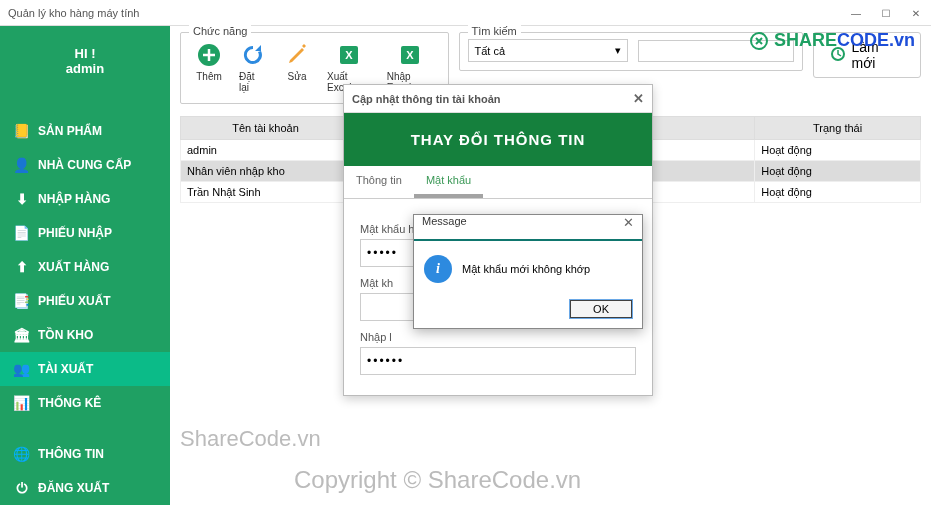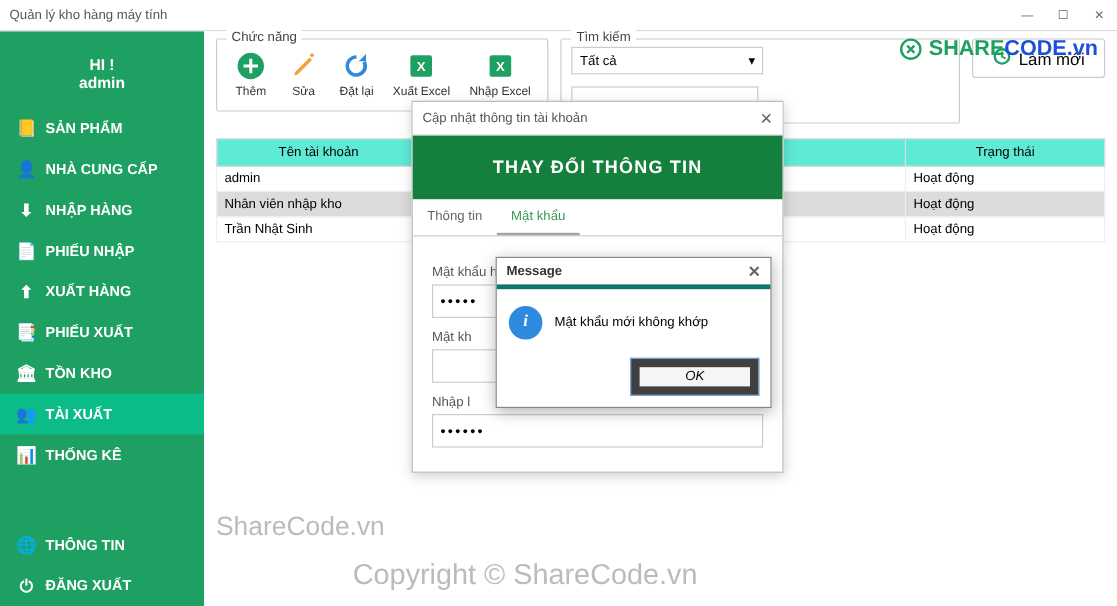--- a/index.html
+++ b/index.html
@@ -2,65 +2,65 @@
 <html><head>
 <meta charset="utf-8">
 <style>
 * { box-sizing: border-box; margin: 0; padding: 0; font-family: 'Segoe UI', Arial, sans-serif; }
 body { background: #f0f0f0; width: 931px; height: 505px; overflow: hidden; }
 .titlebar { height: 26px; background: #fff; border-bottom: 1px solid #ddd; display: flex; align-items: center; padding: 0 8px; font-size: 11px; color: #555; position: relative; }
 .titlebar-controls { position: absolute; right: 0; top: 0; display: flex; }
 .titlebar-btn { width: 30px; height: 26px; display: flex; align-items: center; justify-content: center; font-size: 10px; color: #666; }
 .main { display: flex; height: calc(100% - 26px); }
 .sidebar { width: 170px; background: #1fa063; color: #fff; display: flex; flex-direction: column; padding-top: 20px; }
-.sidebar-header { text-align: center; margin-bottom: 14px; font-weight: bold; font-size: 13px; }
+.sidebar-header { text-align: center; margin-bottom: 38px; font-weight: bold; font-size: 13px; }
 .sidebar-item { display: flex; align-items: center; gap: 8px; padding: 9px 14px; font-size: 12px; font-weight: bold; cursor: pointer; }
 .sidebar-item.active { background: #0bbb88; }
 .sidebar-icon { width: 16px; height: 16px; display: inline-flex; align-items: center; justify-content: center; font-size: 14px; }
 .sidebar-spacer { flex: 1; }
 .content { flex: 1; background: #fff; padding: 6px 10px; position: relative; }
 .toprow { display: flex; gap: 10px; align-items: flex-start; }
 .fieldset { border: 1px solid #ccc; border-radius: 2px; padding: 6px 8px 8px; position: relative; }
 .fieldset-label { position: absolute; top: -8px; left: 8px; background: #fff; padding: 0 4px; font-size: 11px; color: #444; }
 .toolbar { display: flex; gap: 4px; }
 .tool-btn { display: flex; flex-direction: column; align-items: center; gap: 2px; padding: 2px 6px; cursor: pointer; font-size: 10px; color: #333; }
 .tool-icon { width: 28px; height: 28px; display: flex; align-items: center; justify-content: center; }
 .search-box { flex: 1; }
-.search-inner { display: flex; gap: 10px; align-items: flex-start; flex-direction: column; }
+.search-inner { display: flex; gap: 10px; align-items: center; }
 .combo { border: 1px solid #ccc; padding: 4px 6px; font-size: 11px; width: 160px; display: flex; justify-content: space-between; align-items: center; background: #fff; }
 .refresh-btn { border: 1px solid #ccc; border-radius: 3px; padding: 6px 16px; display: flex; align-items: center; gap: 6px; font-size: 14px; background: #fff; cursor: pointer; }
 .table { margin-top: 12px; border: 1px solid #ddd; width: 100%; border-collapse: collapse; font-size: 11px; }
-.table th { background: #5eead4; border: 1px solid #ddd; padding: 5px; font-weight: normal; text-align: center; }
+.table th { background: #e5e5e5; border: 1px solid #ddd; padding: 5px; font-weight: normal; text-align: center; }
 .table td { border: 1px solid #eee; padding: 4px 6px; }
 .table tr.selected td { background: #dcdcdc; }
 .watermark { position: absolute; color: #bbb; font-size: 22px; font-weight: 500; pointer-events: none; }
 .wm1 { left: 10px; top: 400px; }
 .wm2 { left: 124px; top: 440px; font-size: 24px; }
 .logo { position: absolute; right: 16px; top: 30px; font-size: 18px; font-weight: bold; }
 .logo svg { vertical-align: middle; }
 .logo-text1 { color: #1fa063; }
 .logo-text2 { color: #1d4ed8; }
 
 .dialog1 { position: absolute; left: 343px; top: 84px; width: 310px; background: #fff; border: 1px solid #bbb; box-shadow: 0 3px 10px rgba(0,0,0,0.2); }
-.dialog1-title { height: 28px; background: #fff; border-bottom: 1px solid #ddd; display: flex; align-items: center; justify-content: space-between; padding: 0 8px; font-size: 11px; color: #555; }
+.dialog1-title { height: 28px; background: #fff; border-bottom: 1px solid #ddd; display: flex; align-items: center; justify-content: space-between; padding: 0 8px; font-size: 11px; color: #555; font-weight: bold; }
 .dialog1-banner { background: #15803d; color: #fff; text-align: center; padding: 18px 0; font-size: 15px; font-weight: bold; letter-spacing: 1px; }
 .dialog1-tabs { display: flex; border-bottom: 1px solid #ccc; font-size: 11px; }
 .dialog1-tab { padding: 8px 12px; color: #666; cursor: pointer; }
-.dialog1-tab.active { color: #3a9856; border-bottom: 2px solid #a3a3a3; }
+.dialog1-tab.active { color: #3a9856; border-bottom: 4px solid #a3a3a3; }
 .dialog1-body { padding: 14px 16px 20px; }
 .form-label { font-size: 11px; color: #555; margin-bottom: 4px; margin-top: 10px; }
 .form-input { width: 100%; border: 1px solid #ccc; padding: 6px; font-size: 12px; letter-spacing: 2px; }
 .change-btn { margin-top: 18px; float: right; border: 1px solid #ccc; background: #fff; padding: 7px 18px; font-size: 11px; cursor: pointer; }
 
 .dialog2 { position: absolute; left: 413px; top: 214px; width: 230px; background: #fff; border: 1px solid #888; box-shadow: 0 3px 12px rgba(0,0,0,0.3); }
-.dialog2-title { height: 26px; display: flex; align-items: center; justify-content: space-between; padding: 0 8px; font-size: 11px; color: #333; border-bottom: 4px solid #0f766e; font-weight: bold; }
+.dialog2-title { height: 26px; display: flex; align-items: flex-start; justify-content: space-between; padding: 0 8px; font-size: 11px; color: #333; border-bottom: 2px solid #0f766e; }
 .dialog2-body { padding: 14px 10px 10px; display: flex; align-items: center; gap: 10px; font-size: 11px; }
 .info-icon { width: 28px; height: 28px; border-radius: 50%; background: #2d8adf; color: #fff; display: flex; align-items: center; justify-content: center; font-weight: bold; font-family: Georgia, serif; font-style: italic; font-size: 14px; }
 .dialog2-footer { padding: 6px 10px 10px; text-align: right; }
-.ok-btn { border: 7px solid #404040; background: #f5f5f5; padding: 2px 38px; font-size: 11px; cursor: pointer; box-shadow: 0 0 0 1px #6aa8e6; font-style: italic; }
+.ok-btn { border: 1px solid #404040; background: #f5f5f5; padding: 2px 22px; font-size: 11px; cursor: pointer; box-shadow: 0 0 0 1px #6aa8e6; }
 .close-x { cursor: pointer; font-size: 13px; color: #666; }
 </style>
 </head>
 <body>
 
 <div class="titlebar">
   <span>Quản lý kho hàng máy tính</span>
   <div class="titlebar-controls">
     <div class="titlebar-btn">—</div>
     <div class="titlebar-btn">☐</div>
@@ -131,32 +131,32 @@
                 <svg width="26" height="26">
                   <circle cx="13" cy="13" r="11" fill="#1fa063"></circle>
                   <path d="M13 7v12M7 13h12" stroke="#fff" stroke-width="2.5"></path>
                 </svg>
               </span>
               <span>Thêm</span>
             </div>
           <div class="tool-btn">
               <span class="tool-icon">
                 <svg width="26" height="26">
+                  <path d="M13 4a9 9 0 1 0 8 5l-3 1a6 6 0 1 1-5-3V4z M21 3v6h-6z" fill="#2d8adf"></path>
+                </svg>
+              </span>
+              <span>Đặt lại</span>
+            </div>
+          <div class="tool-btn">
+              <span class="tool-icon">
+                <svg width="26" height="26">
                   <path d="M5 21l3-1 12-12-2-2L6 18z M18 4l2 2 2-2-2-2z" fill="#f1a33a"></path>
                 </svg>
               </span>
               <span>Sửa</span>
-            </div>
-          <div class="tool-btn">
-              <span class="tool-icon">
-                <svg width="26" height="26">
-                  <path d="M13 4a9 9 0 1 0 8 5l-3 1a6 6 0 1 1-5-3V4z M21 3v6h-6z" fill="#2d8adf"></path>
-                </svg>
-              </span>
-              <span>Đặt lại</span>
             </div>
           <div class="tool-btn">
               <span class="tool-icon">
                 <svg width="26" height="26">
                   <rect x="4" y="4" width="18" height="18" rx="2" fill="#1fa063"></rect>
                   <text x="13" y="17" font-size="11" fill="#fff" text-anchor="middle" font-weight="bold">X</text>
                 </svg>
               </span>
               <span>Xuất Excel</span>
             </div>

